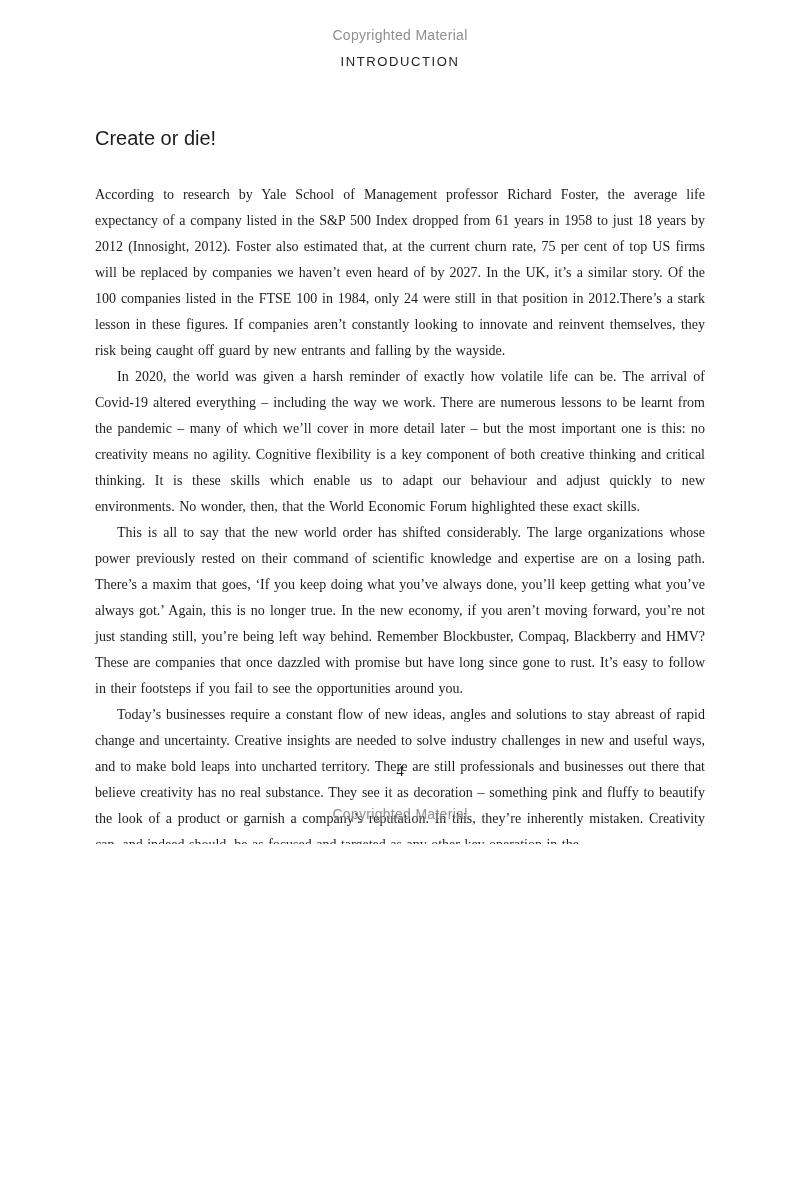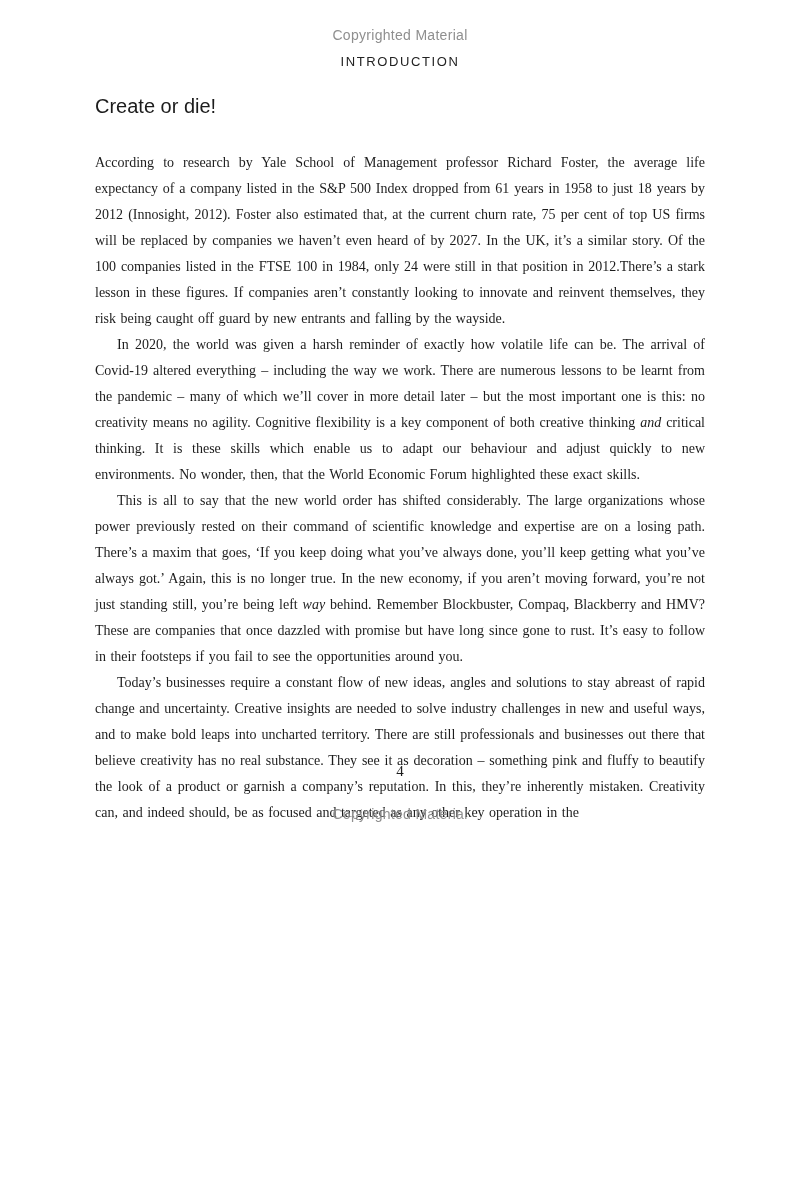--- a/index.html
+++ b/index.html
@@ -27,31 +27,31 @@
     letter-spacing: 1.6px;
     color: #222222;
     margin-top: 11px;
   }
   .page-content { padding: 0 95px; }
   .title {
     font-family: "Liberation Sans", sans-serif;
     font-weight: normal;
     font-size: 20px;
     color: #1c1c1c;
-    margin-top: 26px;
+    margin-top: 58px;
     margin-bottom: 32px;
   }
   .para {
     font-size: 14px;
     line-height: 26px;
     text-align: justify;
     word-spacing: 1px;
   }
   .para.indent { text-indent: 22px; }
-  .italic { font-style: italic; }
+  .italic { }
   .page-number {
     position: absolute;
     bottom: 64px;
     left: 0; right: 0;
     text-align: center;
     font-size: 15px;
     color: #1c1c1c;
   }
   .copyright.bottom {
     position: absolute;

